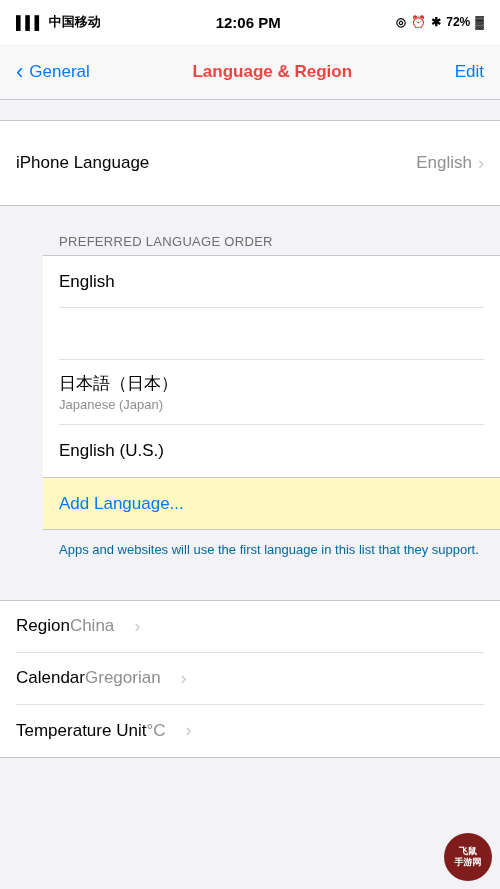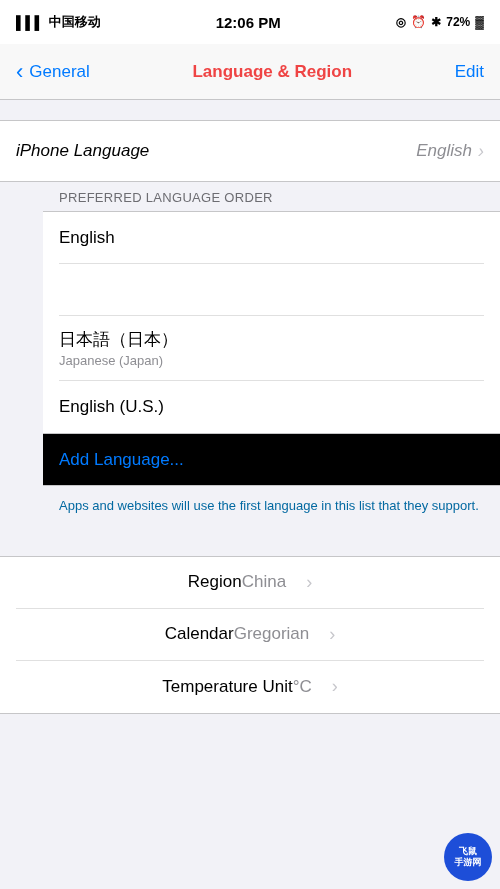--- a/index.html
+++ b/index.html
@@ -93,22 +93,22 @@
     .section {
       margin-bottom: 0;
       margin-left: 43px;
     }
 
     
     .card-row {
       background: #fff;
       border-top: 1px solid #c6c6c8;
       border-bottom: 1px solid #c6c6c8;
-      padding: 4px 16px;
-      font-style: italic;
+      padding: 16px 16px;
+      margin-bottom: 20px;
     }
 
     .row-item {
       display: flex;
       align-items: center;
       justify-content: space-between;
       padding: 14px 0;
       border-bottom: 1px solid #e0e0e0;
       min-height: 52px;
     }
@@ -170,21 +170,21 @@
       color: #000;
     }
     .lang-subtitle {
       font-size: 13px;
       color: #8e8e93;
       margin-top: 2px;
     }
 
     
     .add-language-row {
-      background: #000000;
+      background: #fef9c3;
       border-bottom: 1px solid #c6c6c8;
       padding: 14px 16px;
       min-height: 52px;
       display: flex;
       align-items: center;
       cursor: pointer;
     }
     .add-language-label {
       font-size: 17px;
       color: #007aff;
@@ -203,21 +203,21 @@
       margin-top: 20px;
       background: #fff;
       border-top: 1px solid #c6c6c8;
       border-bottom: 1px solid #c6c6c8;
       padding: 0 16px;
     }
 
     .settings-row {
       display: flex;
       align-items: center;
-      justify-content: center;
+      justify-content: flex-start;
       padding: 14px 0;
       border-bottom: 1px solid #e0e0e0;
       min-height: 52px;
     }
     .settings-row:last-child {
       border-bottom: none;
     }
     .settings-label {
       font-size: 17px;
       color: #000;
@@ -235,21 +235,21 @@
     }
 
     
     .watermark {
       position: fixed;
       bottom: 8px;
       right: 8px;
       width: 48px;
       height: 48px;
       border-radius: 50%;
-      background: #1d4ed8;
+      background: #7f1d1d;
       display: flex;
       align-items: center;
       justify-content: center;
       font-size: 9px;
       color: white;
       font-weight: bold;
       text-align: center;
       line-height: 1.2;
       z-index: 999;
     }

